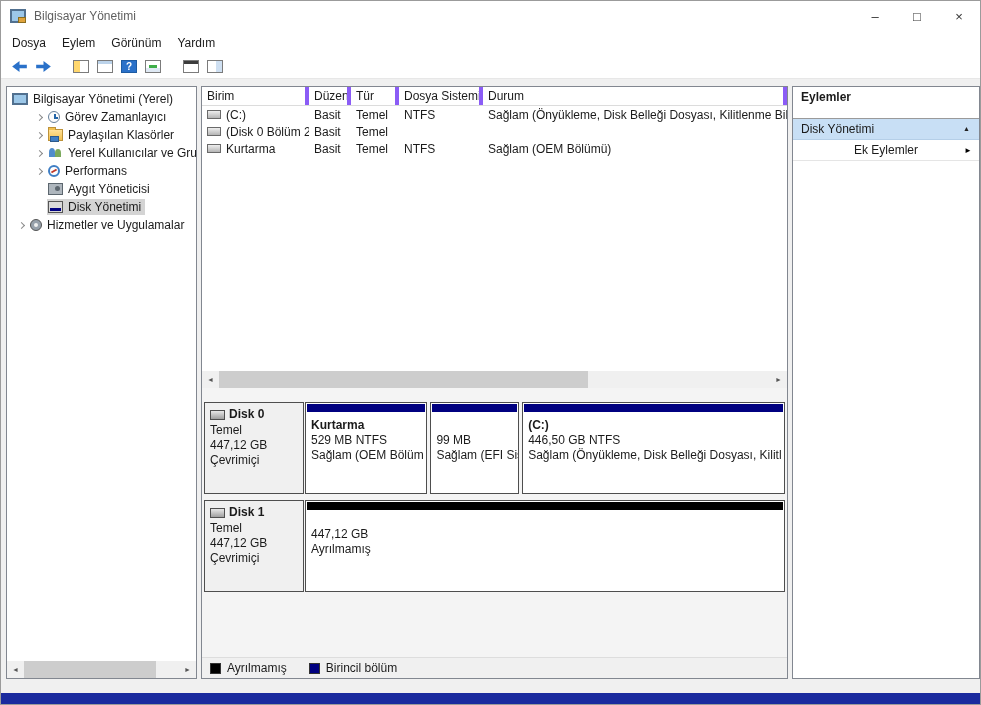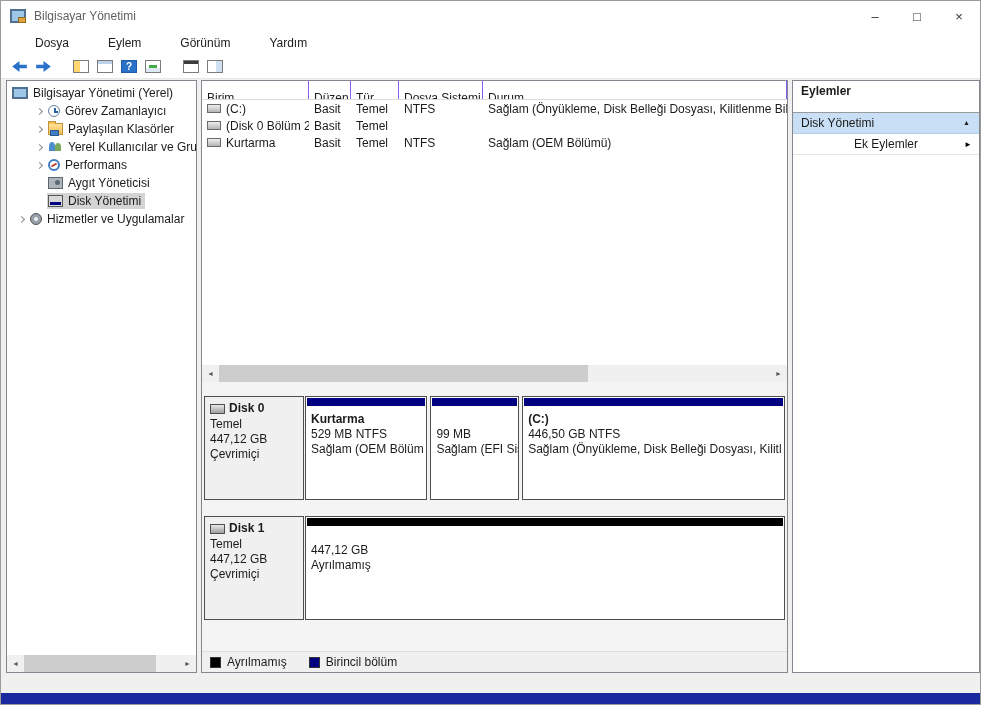--- a/index.html
+++ b/index.html
@@ -10,38 +10,38 @@
   
   .titlebar { position:absolute; left:0; top:0; right:0; height:30px; background:#fff; display:flex; align-items:center; }
   .app-icon { width:16px; height:14px; margin:0 8px 0 9px; position:relative; border:2px solid #51708f; background:#9cc7e8; flex:none; }
   .app-icon::after { content:""; position:absolute; right:-2px; bottom:-2px; width:6px; height:4px; background:#e0a33c; border:1px solid #8a6d1f; }
   .win-title { color:#5f5f5f; }
   .win-controls { margin-left:auto; display:flex; height:30px; }
   .win-btn { width:42px; height:30px; display:flex; align-items:center; justify-content:center; color:#333; font-size:13px; }
 
   
   .menubar { position:absolute; left:0; top:30px; right:0; height:23px; background:#fff; display:flex; align-items:center; padding-left:3px; }
-  .menu-item { padding:3px 8px;margin-left:23px; }
+  .menu-item { padding:3px 8px; }
 
   
   .toolbar { position:absolute; left:0; top:53px; right:0; height:25px; background:#fff; border-bottom:1px solid #e7e7e7; display:flex; align-items:center; padding-left:6px; }
   .tbtn { width:24px; height:22px; display:flex; align-items:center; justify-content:center; flex:none; }
   .tico { width:16px; height:13px; border:1px solid #7b7b7b; background:#fff; position:relative; }
   .t-tree { background:linear-gradient(90deg,#ffd76e 45%,#fff 45%); }
   .t-props { background:linear-gradient(180deg,#bcd3ea 30%,#fff 30%); }
   .t-help { border:1px solid #1d5ba2; background:#2a71c9; color:#fff; font-weight:bold; font-size:10px; display:flex; align-items:center; justify-content:center; }
   .t-help::after { content:"?"; }
   .t-export { background:linear-gradient(180deg,#fff 60%,#dfe9f4 60%); }
   .t-export::after { content:""; position:absolute; left:3px; top:4px; width:8px; height:3px; background:#3fae49; }
   .t-pane { background:linear-gradient(90deg,#fff 55%,#cfe0f2 55%); }
   .t-view { background:linear-gradient(180deg,#3c3c3c 28%,#fff 28%); }
   .tb-gap { width:14px; flex:none; }
 
   
-  .panel { position:absolute; top:79px; height:593px; background:#fff; border:1px solid #828790; }
+  .panel { position:absolute; top:85px; height:593px; background:#fff; border:1px solid #828790; }
   .left-panel  { left:5px;   width:191px; }
   .mid-panel   { left:200px; width:587px; display:flex; flex-direction:column; }
   .right-panel { left:791px; width:188px; }
 
   
   .tree { padding-top:3px; }
   .trow { height:18px; display:flex; align-items:center; white-space:nowrap; overflow:hidden; }
   .lvl0 { padding-left:4px; } .lvl1 { padding-left:7px; } .lvl2 { padding-left:25px; }
   .chev { width:15px; height:14px; flex:none; display:inline-flex; align-items:center; justify-content:center; }
   .chev i { display:block; width:5px; height:5px; border-right:1px solid #8a8a8a; border-bottom:1px solid #8a8a8a; }
@@ -72,38 +72,38 @@
   .ic-storage { background:linear-gradient(180deg,#dfe4e8 50%,#b7bfc6 50%); border:1px solid #5c666e; }
   .ic-storage::after { content:""; position:absolute; right:2px; top:2px; width:2px; height:2px; background:#3fae49; }
   .ic-diskmgmt { background:#d9d9d9; border:1px solid #555; }
   .ic-diskmgmt::after { content:""; position:absolute; left:1px; right:1px; bottom:1px; height:3px; background:#000080; }
   .ic-services { width:12px; height:12px; border-radius:50%; background:#97a1ab; border:1px solid #555; }
   .ic-services::after { content:""; position:absolute; left:3px; top:3px; width:4px; height:4px; border-radius:50%; background:#f0f0f0; }
 
   
   .volume-list { height:301px; display:flex; flex-direction:column; }
   .vheader { display:flex; height:19px; background:#fff; border-bottom:1px solid #dcdcdc; flex:none; }
-  .vheader .cell { border-right:1px solid #8b5cf6; padding:10px 0 0 5px; white-space:nowrap; overflow:hidden; }
+  .vheader .cell { border-right:4px solid #8b5cf6; padding:2px 0 0 5px; white-space:nowrap; overflow:hidden; }
   .vrow { display:flex; height:17px; align-items:center; flex:none; }
   .vrow .cell { padding-left:5px; white-space:nowrap; overflow:hidden; display:flex; align-items:center; }
   .c0 { width:107px; flex:none; } .c1 { width:42px; flex:none; } .c2 { width:48px; flex:none; } .c3 { width:84px; flex:none; } .c4 { flex:1; min-width:0; }
   .ic-vol { display:inline-block; width:14px; height:9px; background:linear-gradient(180deg,#eee,#b5b5b5); border:1px solid #6a6a6a; margin-right:5px; flex:none; }
   .vfill { flex:1; background:#fff; }
 
   
   .hbar { display:flex; align-items:center; height:17px; background:#f0f0f0; flex:none; }
   .sb-btn { width:17px; height:17px; display:flex; align-items:center; justify-content:center; font-size:7px; color:#555; flex:none; }
   .sb-btn.l::after { content:"◄"; } .sb-btn.r::after { content:"►"; }
   .sb-track { flex:1; position:relative; height:17px; }
   .sb-thumb { position:absolute; top:0; height:17px; background:#cdcdcd; }
   .left-hbar { position:absolute; left:0; right:0; bottom:0; }
 
   
   .graph { flex:1; position:relative; background:#f4f4f4; padding:14px 2px 0 2px; overflow:hidden; }
-  .disk-row { display:flex; height:104px; margin-bottom:16px; }
+  .disk-row { display:flex; height:92px; margin-bottom:6px; }
   .disk-head { width:100px; flex:none; background:#f0f0f0; border:1px solid #4e4e4e; padding:4px 5px; line-height:15px; white-space:nowrap; overflow:hidden; }
   .dh-title { display:flex; align-items:center; gap:4px; font-weight:bold; margin-bottom:1px; }
   .ic-drive { display:inline-block; width:15px; height:10px; background:linear-gradient(180deg,#e8e8e8,#9f9f9f); border:1px solid #4e4e4e; flex:none; }
   .parts { flex:1; display:flex; gap:3px; margin-left:1px; min-width:0; }
   .part { border:1px solid #4e4e4e; background:#fff; overflow:hidden; display:flex; flex-direction:column; min-width:0; }
   .part-bar { height:8px; margin:1px; flex:none; }
   .part-body { padding:5px 5px 0 5px; line-height:15px; white-space:nowrap; overflow:hidden; }
   .part-body.low { padding-top:16px; }
   .part-title { font-weight:bold; height:15px; }
 

